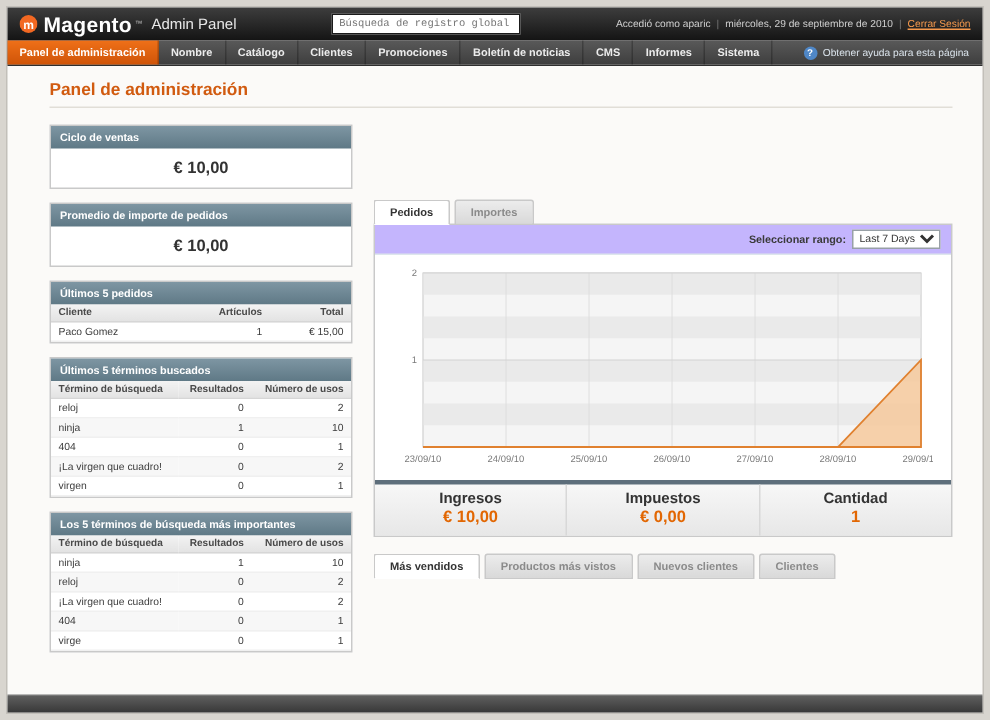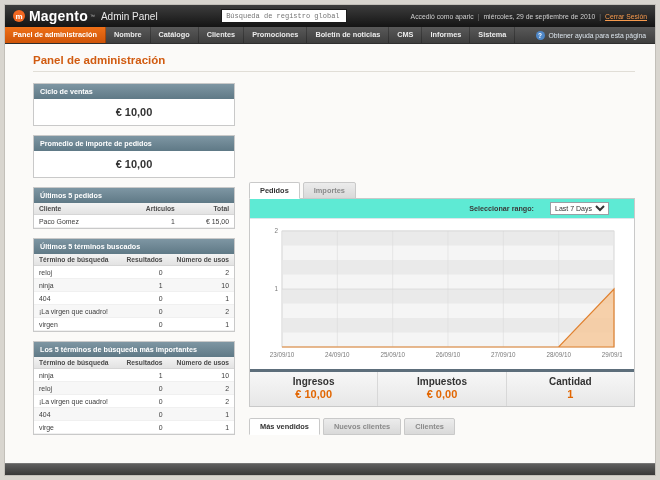--- a/index.html
+++ b/index.html
@@ -62,21 +62,21 @@
   
   .content { flex:1; padding:8px 20px 8px 28px; overflow:hidden; }
   .page-title { font-size:11.5px; font-weight:bold; color:#d15b10; margin:2px 0 5px; }
   .title-rule { border:none; border-top:1px solid #e1ded7; margin:0 0 11px; }
   .store-switcher { font-size:7.3px; color:#3a3a3a; margin-bottom:12px; display:flex; align-items:center; gap:4px; }
   select {
     font-family:"Liberation Sans", sans-serif; font-size:7px; height:13px;
     border:1px solid #98a0a6; background:#fff; color:#333; padding:0;
   }
 
-  .dashboard { display:flex; gap:14px; align-items:flex-end; }
+  .dashboard { display:flex; gap:14px; align-items:center; }
 
   
   .col-left { width:202px; flex:none; display:flex; flex-direction:column; gap:9px; }
   .box { border:1px solid #c9c9c9; background:#fff; }
   .box-head {
     background:linear-gradient(#7e96a3,#5f7986);
     color:#fff; font-weight:bold; font-size:7.2px; padding:3px 6px;
   }
   .box-value { text-align:center; font-weight:bold; font-size:11px; color:#333; padding:7px 4px; }
 
@@ -93,22 +93,22 @@
   .col-right { flex:1; min-width:0; }
   .tabs { display:flex; list-style:none; margin:0; padding:0; position:relative; z-index:2; }
   .tab {
     font-size:7.4px; font-weight:bold; padding:3px 10px; margin-right:3px;
     border:1px solid #c9c9c9; border-radius:2px 2px 0 0;
     background:linear-gradient(#ececec,#d9d9d9); color:#8a8a8a; cursor:pointer; white-space:nowrap;
   }
   .tab.active { background:#fff; color:#333; border-bottom-color:#fff; }
   .panel { border:1px solid #c9c9c9; background:#fff; margin-top:-1px; margin-bottom:11px; }
   .range-bar {
-    background:#5eead4; border-bottom:1px solid #dde6ec; padding:3px 25px;
-    display:flex; justify-content:flex-end; align-items:center; gap:16px;
+    background:#c4b5fd; border-bottom:1px solid #dde6ec; padding:3px 7px;
+    display:flex; justify-content:flex-end; align-items:center; gap:4px;
     font-size:7.2px; font-weight:bold; color:#3a3a3a;
   }
   .chart-wrap { padding:6px 0 2px; }
   svg.chart { display:block; margin:0 auto; }
 
   .totals { display:flex; border-top:3px solid #5d6e7b; background:linear-gradient(#f7f7f7,#e7e7e7); }
   .total { flex:1; text-align:center; padding:4px 0 6px; border-left:1px solid #d8d8d8; }
   .total:first-child { border-left:none; }
   .total .lbl { display:block; font-size:10px; font-weight:bold; color:#333; margin-bottom:1px; }
   .total .val { font-size:11px; font-weight:bold; color:#e26703; }
@@ -331,20 +331,21 @@
           </div>
           <div class="totals">
               <div class="total"><span class="lbl">Ingresos</span><span class="val">€ 10,00</span></div>
               <div class="total"><span class="lbl">Impuestos</span><span class="val">€ 0,00</span></div>
               <div class="total"><span class="lbl">Cantidad</span><span class="val">1</span></div>
             </div>
         </div>
 
         <ul class="tabs">
             <li class="tab active">Más vendidos</li>
+            <li class="tab">Productos más vistos</li>
             <li class="tab">Nuevos clientes</li>
             <li class="tab">Clientes</li>
           </ul>
       </div>
 
     </div>
   </div>
 
   <footer class="footer"></footer>
 </div>

